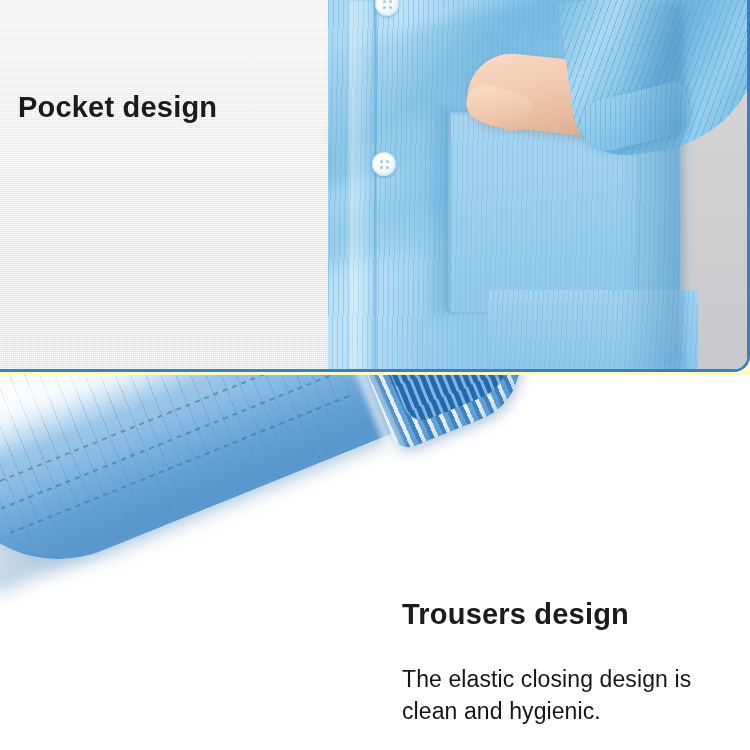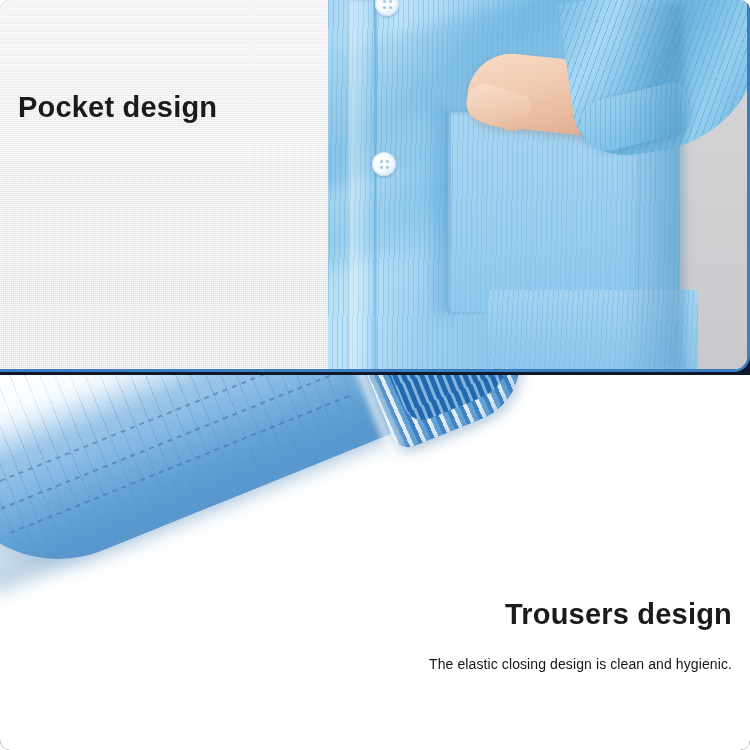--- a/index.html
+++ b/index.html
@@ -2,21 +2,21 @@
 <html><head>
 <meta charset="utf-8">
 <style>
   * { margin:0; padding:0; box-sizing:border-box; }
   html,body{ width:750px; height:750px; }
   body{
     font-family:"Liberation Sans", sans-serif;
     background:#ffffff;
     overflow:hidden;
   }
-  #canvas{ position:relative; width:750px; height:750px; overflow:hidden; background:#0f172a;border-radius:10px; }
+  #canvas{ position:relative; width:750px; height:750px; overflow:hidden; background:#fef9c3; }
 
   
   #top-panel{
     position:absolute; left:0; top:0; width:750px; height:372px;
     border-right:3px solid #3b7fc2;
     border-bottom:3px solid #3b7fc2;
     border-bottom-right-radius:16px;
     overflow:hidden;
     background:#e9e9e9;
   }
@@ -244,23 +244,23 @@
   }
   .stitch{
     position:absolute; height:2px; left:40px;
     background:repeating-linear-gradient(90deg, rgba(60,110,160,.55) 0 5px, rgba(255,255,255,0) 5px 10px);
   }
   #st1{ top:196px; width:420px; }
   #st2{ top:222px; width:400px; }
   #st3{ top:248px; width:370px; }
 
   
-  #bottom-text{ position:absolute; right:18px; top:224px; width:330px; text-align:right; }
+  #bottom-text{ position:absolute; right:18px; top:224px; width:330px; text-align:left; }
   #bottom-title{ font-size:29px; color:#1b1b1b; letter-spacing:.2px; line-height:1.1; }
-  #bottom-body{ margin-top:24px; font-size:14px; color:#161616; line-height:1.4; letter-spacing:.1px; }
+  #bottom-body{ margin-top:32px; font-size:23px; color:#161616; line-height:1.4; letter-spacing:.1px; }
 </style>
 </head>
 <body>
 
 <div id="canvas">
 
   <section id="top-panel">
     <div id="top-bg"></div>
 
     <figure id="shirt-photo">

